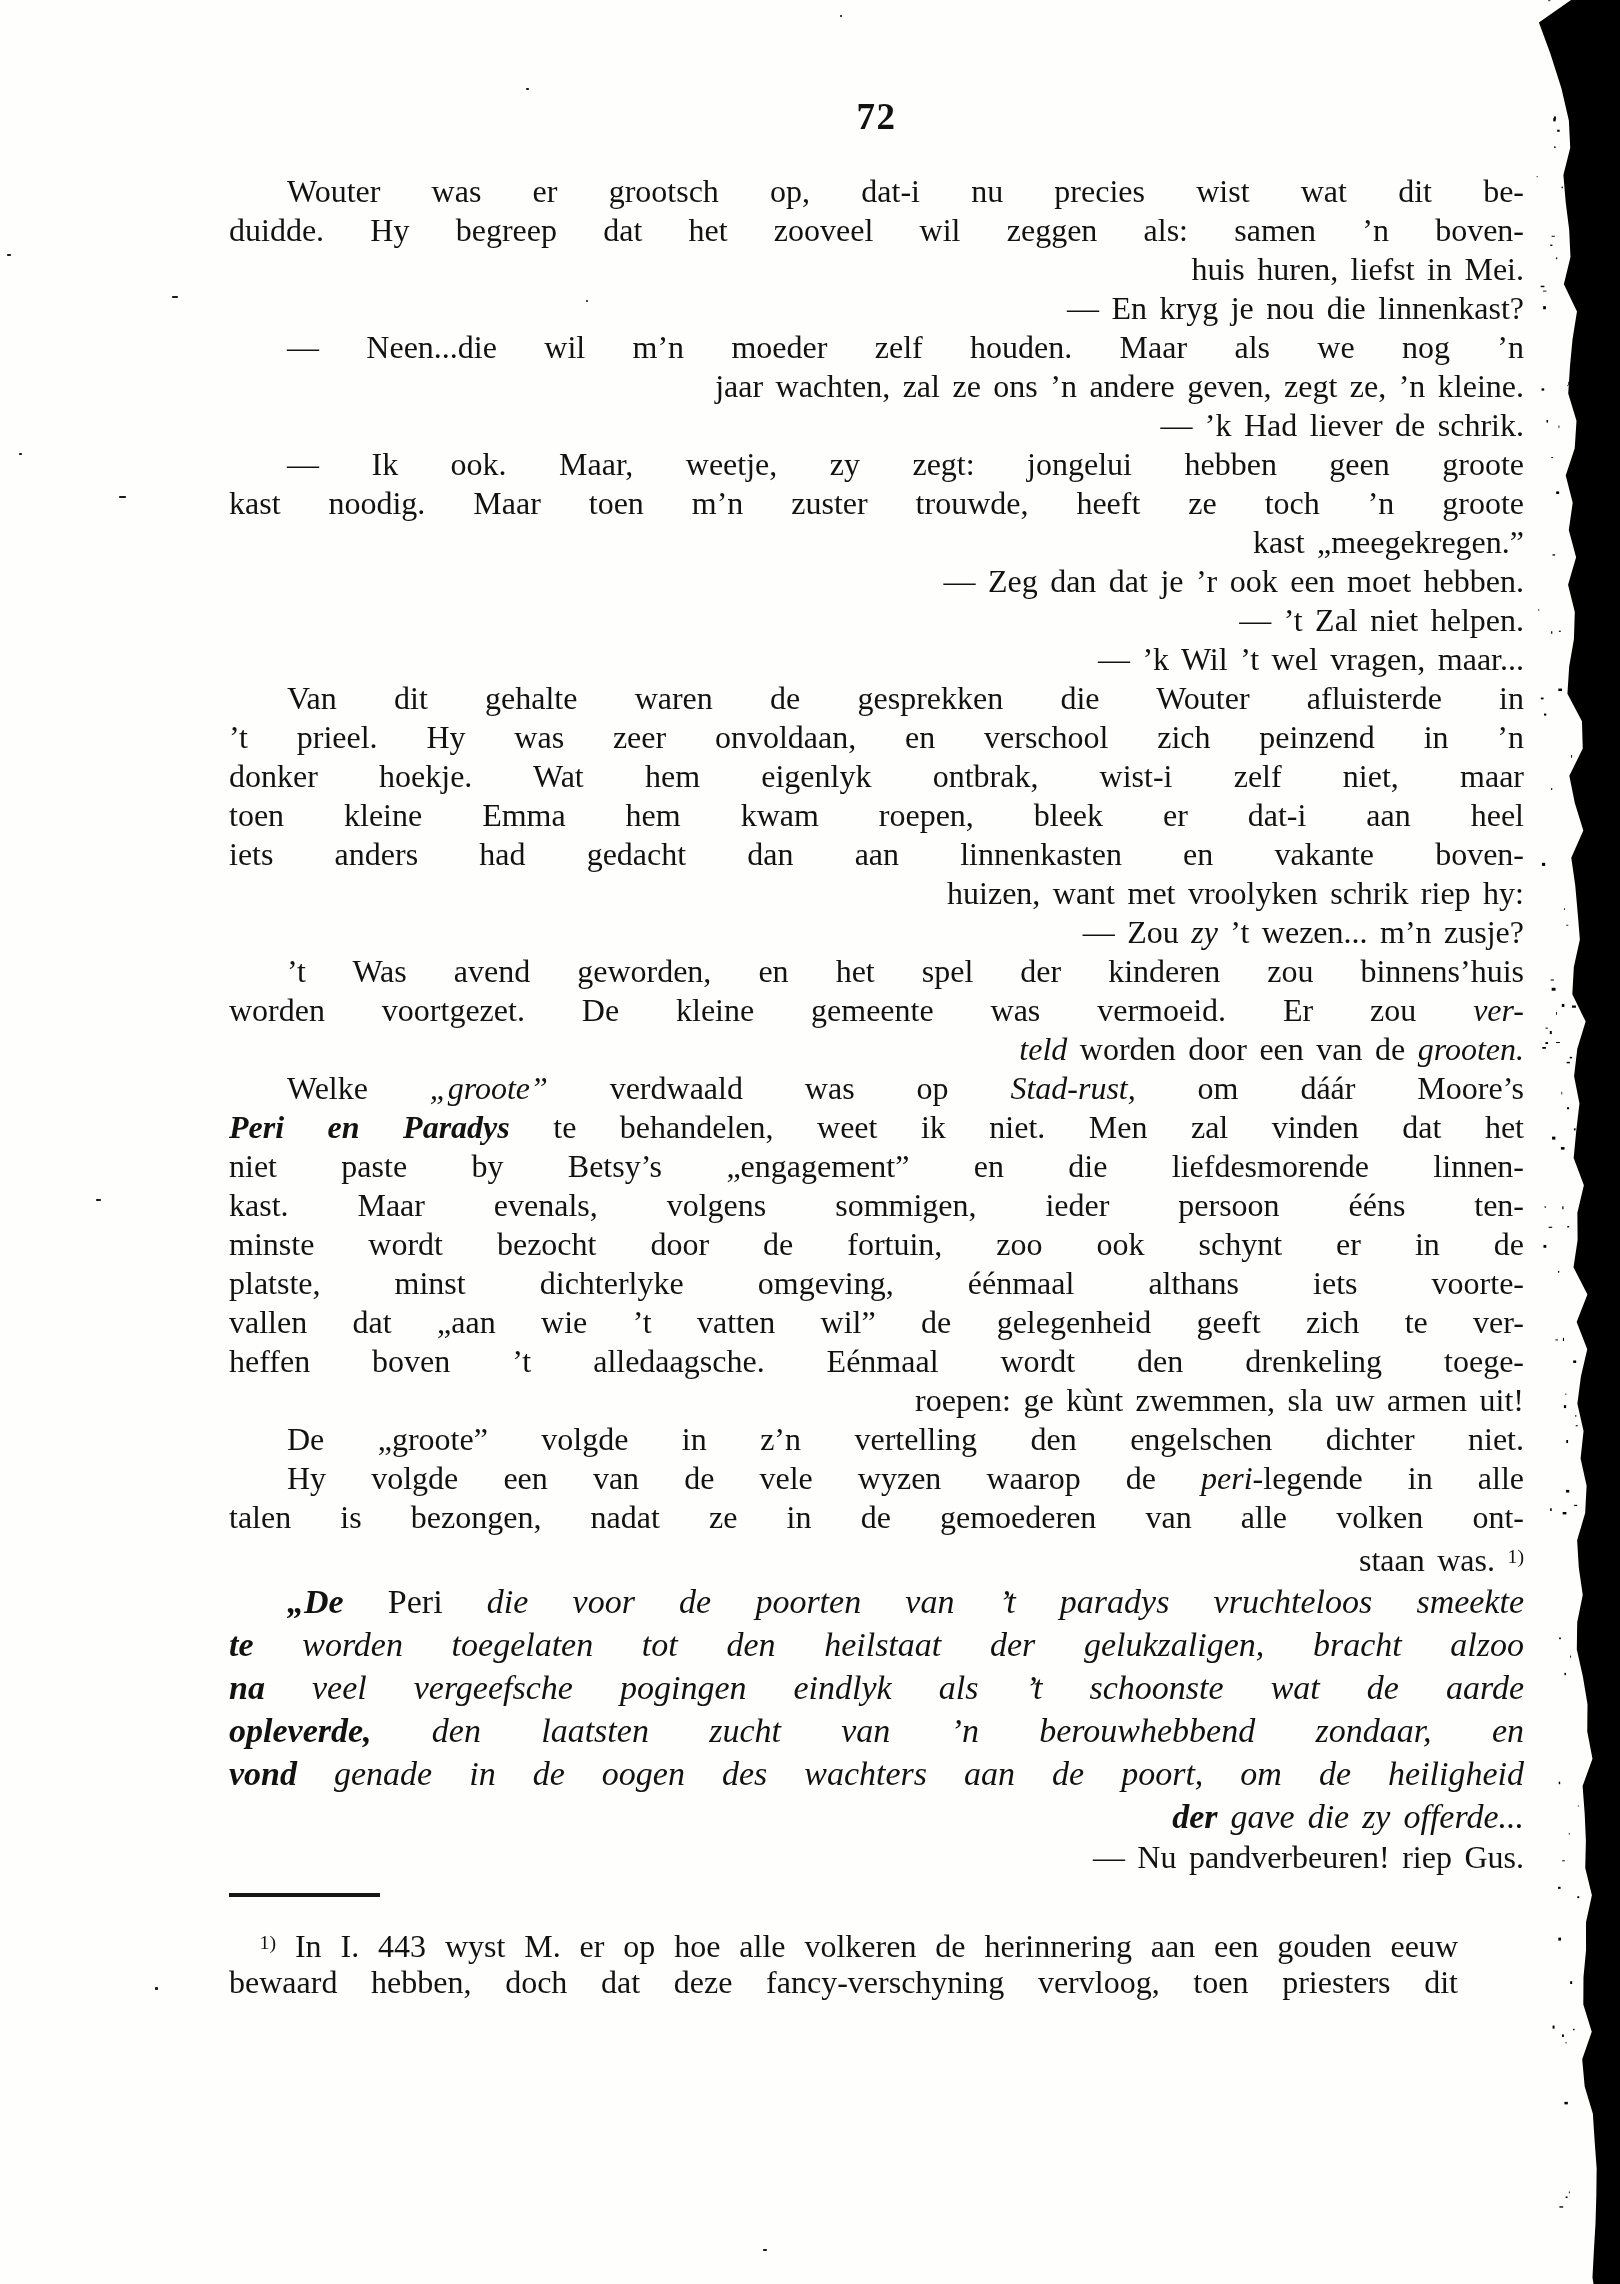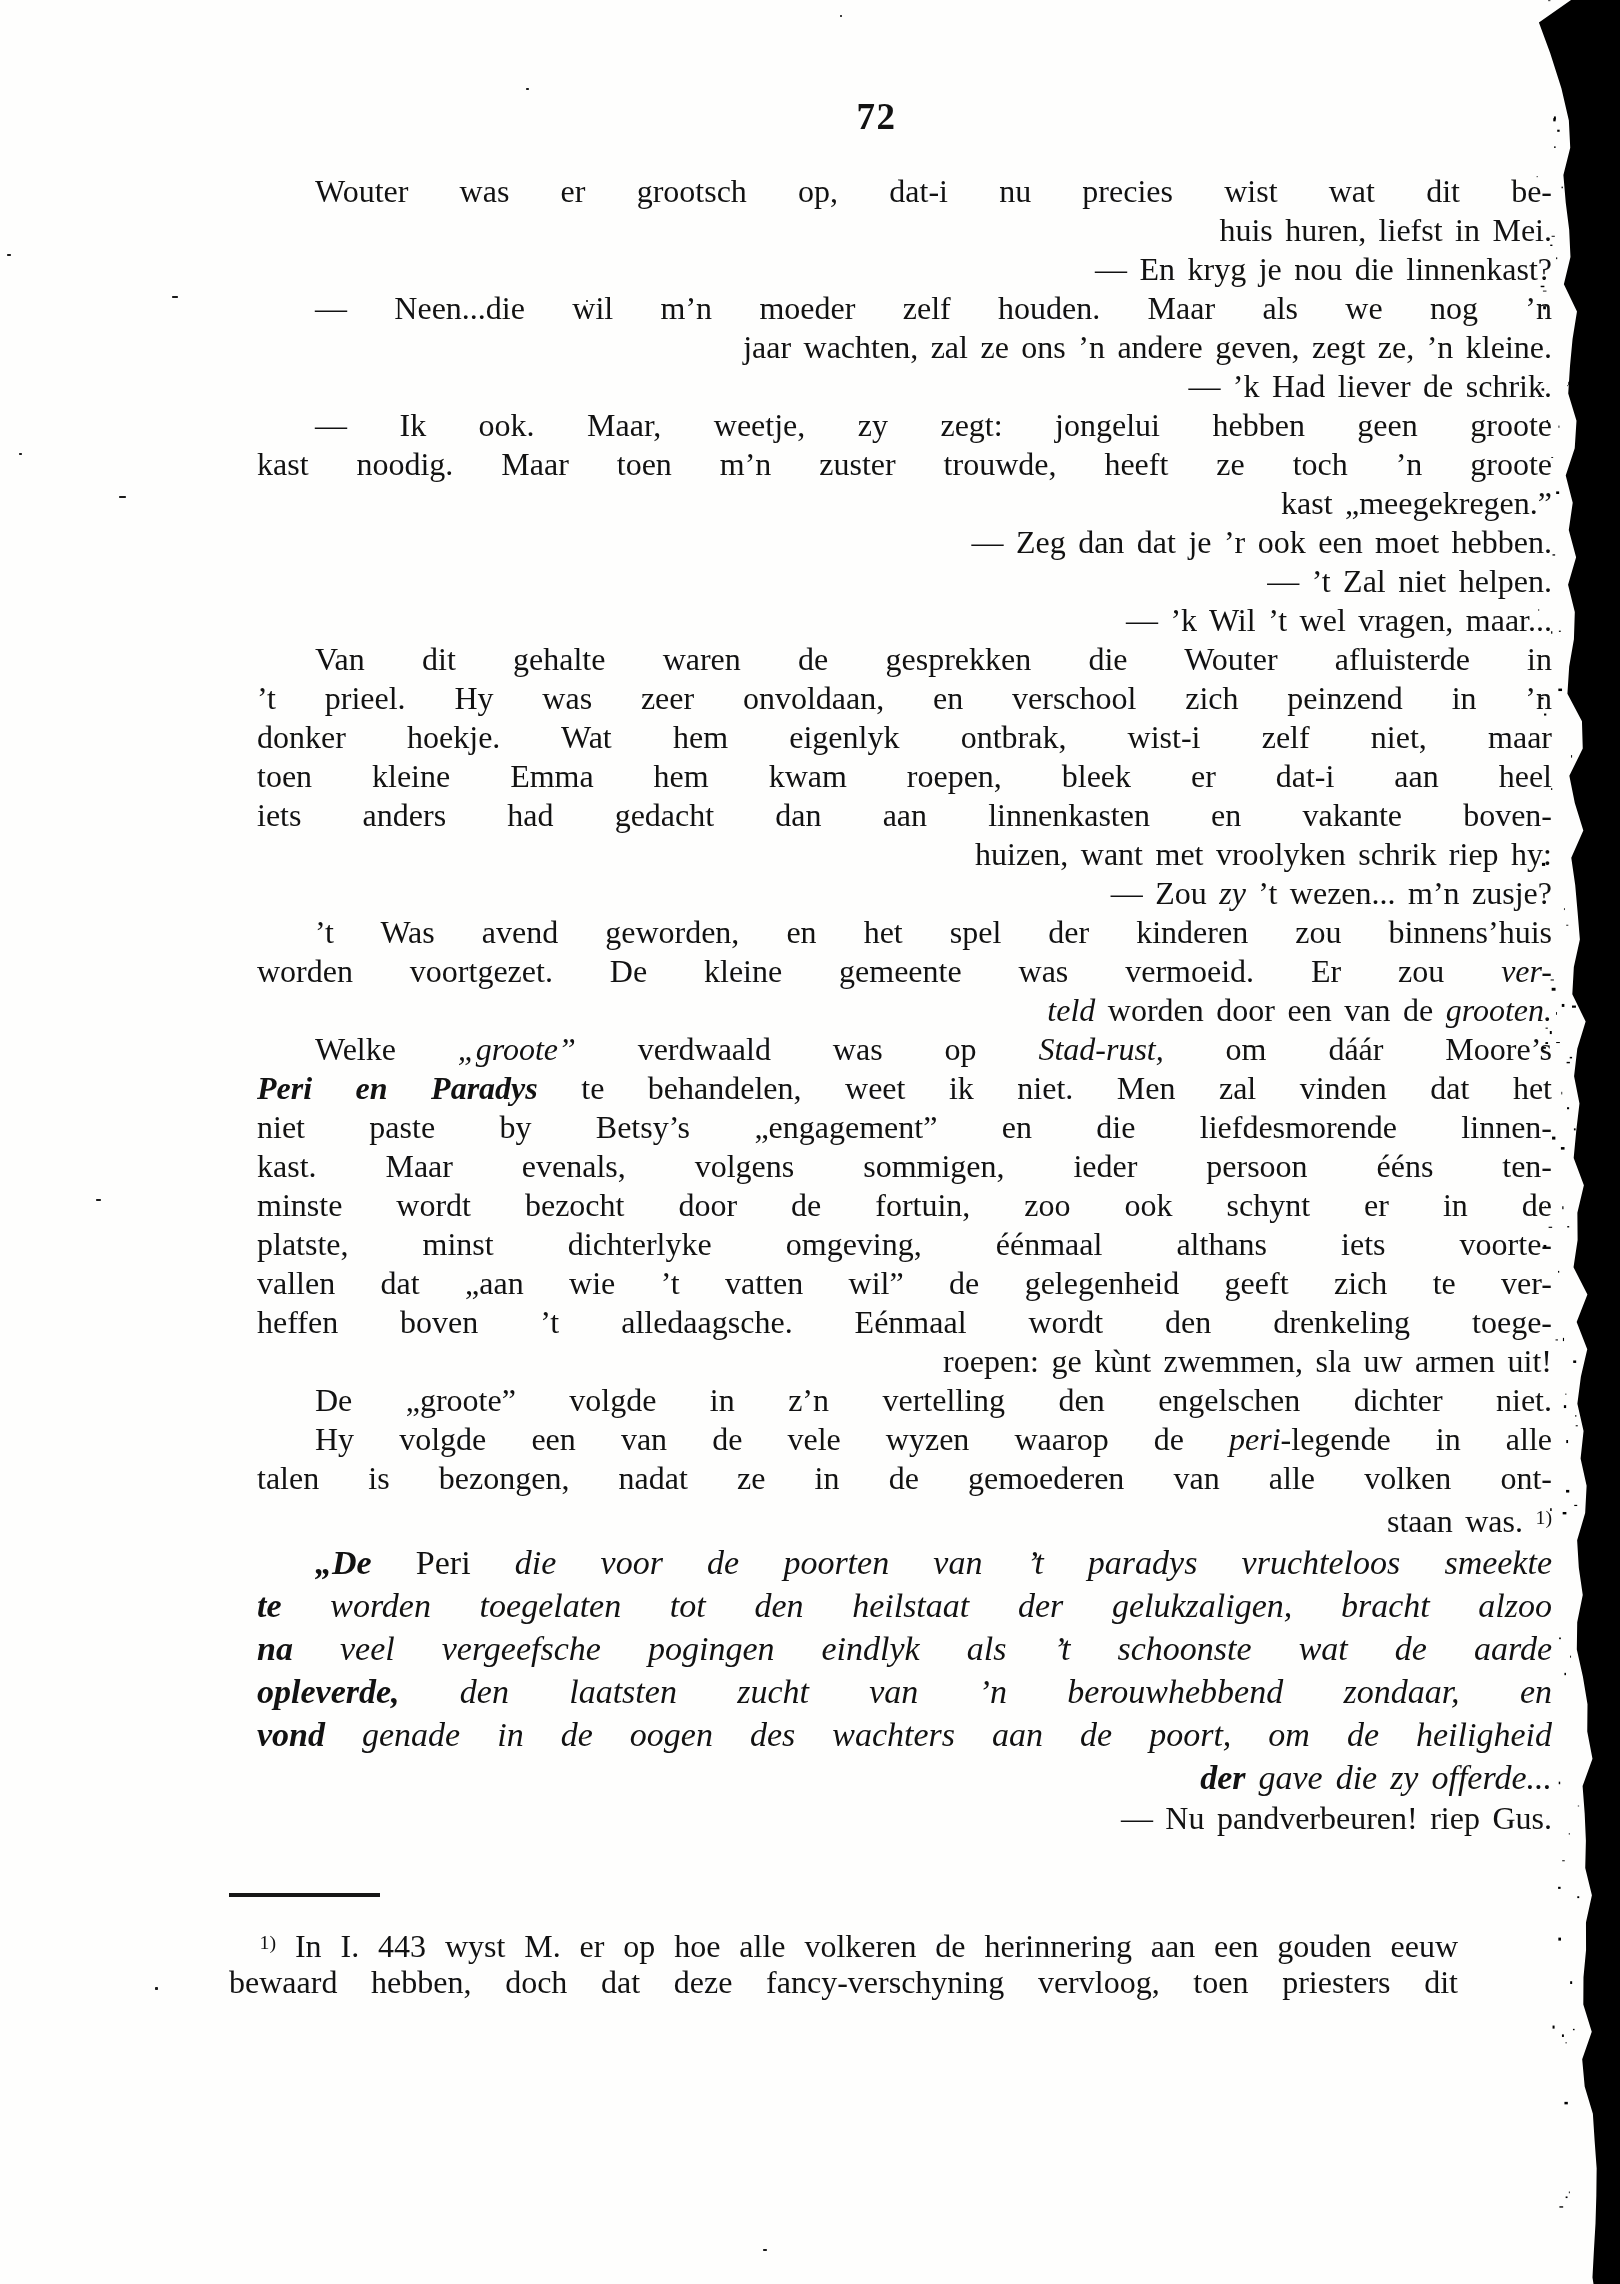--- a/index.html
+++ b/index.html
@@ -23,21 +23,20 @@
     letter-spacing: 1.6px;
   }
   .body-text {
     position: absolute;
     top: 172px;
     left: 229px;
     width: 1295px;
     font-size: 32px;
     line-height: 39px;
     word-spacing: 0.14em;
-    margin-left: 28px;
   }
   .line { text-align: right; }
   .line.just { text-align: justify; text-align-last: justify; text-justify: inter-word; }
   .line.ind { text-indent: 58px; }
   .line.quote { font-size: 34px; line-height: 43px; }
   .seg-i  { font-style: italic; }
   .seg-bi { font-style: italic; font-weight: bold; }
   .seg-sup { font-size: 0.62em; vertical-align: 0.42em; }
   .footnote-divider {
     position: absolute;
@@ -62,20 +61,21 @@
 </style>
 </head>
 <body>
 
 <div class="page">
 
   <div class="page-number">72</div>
 
   <div class="body-text">
       <div class="line just ind"><span>Wouter was er grootsch op, dat-i nu precies wist wat dit be-</span></div>
+      <div class="line just"><span>duidde. Hy begreep dat het zooveel wil zeggen als: samen ’n boven-</span></div>
       <div class="line"><span>huis huren, liefst in Mei.</span></div>
       <div class="line ind"><span>— En kryg je nou die linnenkast?</span></div>
       <div class="line just ind"><span>— Neen...die wil m’n moeder zelf houden. Maar als we nog ’n</span></div>
       <div class="line"><span>jaar wachten, zal ze ons ’n andere geven, zegt ze, ’n kleine.</span></div>
       <div class="line ind"><span>— ’k Had liever de schrik.</span></div>
       <div class="line just ind"><span>— Ik ook. Maar, weetje, zy zegt: jongelui hebben geen groote</span></div>
       <div class="line just"><span>kast noodig. Maar toen m’n zuster trouwde, heeft ze toch ’n groote</span></div>
       <div class="line"><span>kast „meegekregen.”</span></div>
       <div class="line ind"><span>— Zeg dan dat je ’r ook een moet hebben.</span></div>
       <div class="line ind"><span>— ’t Zal niet helpen.</span></div>

